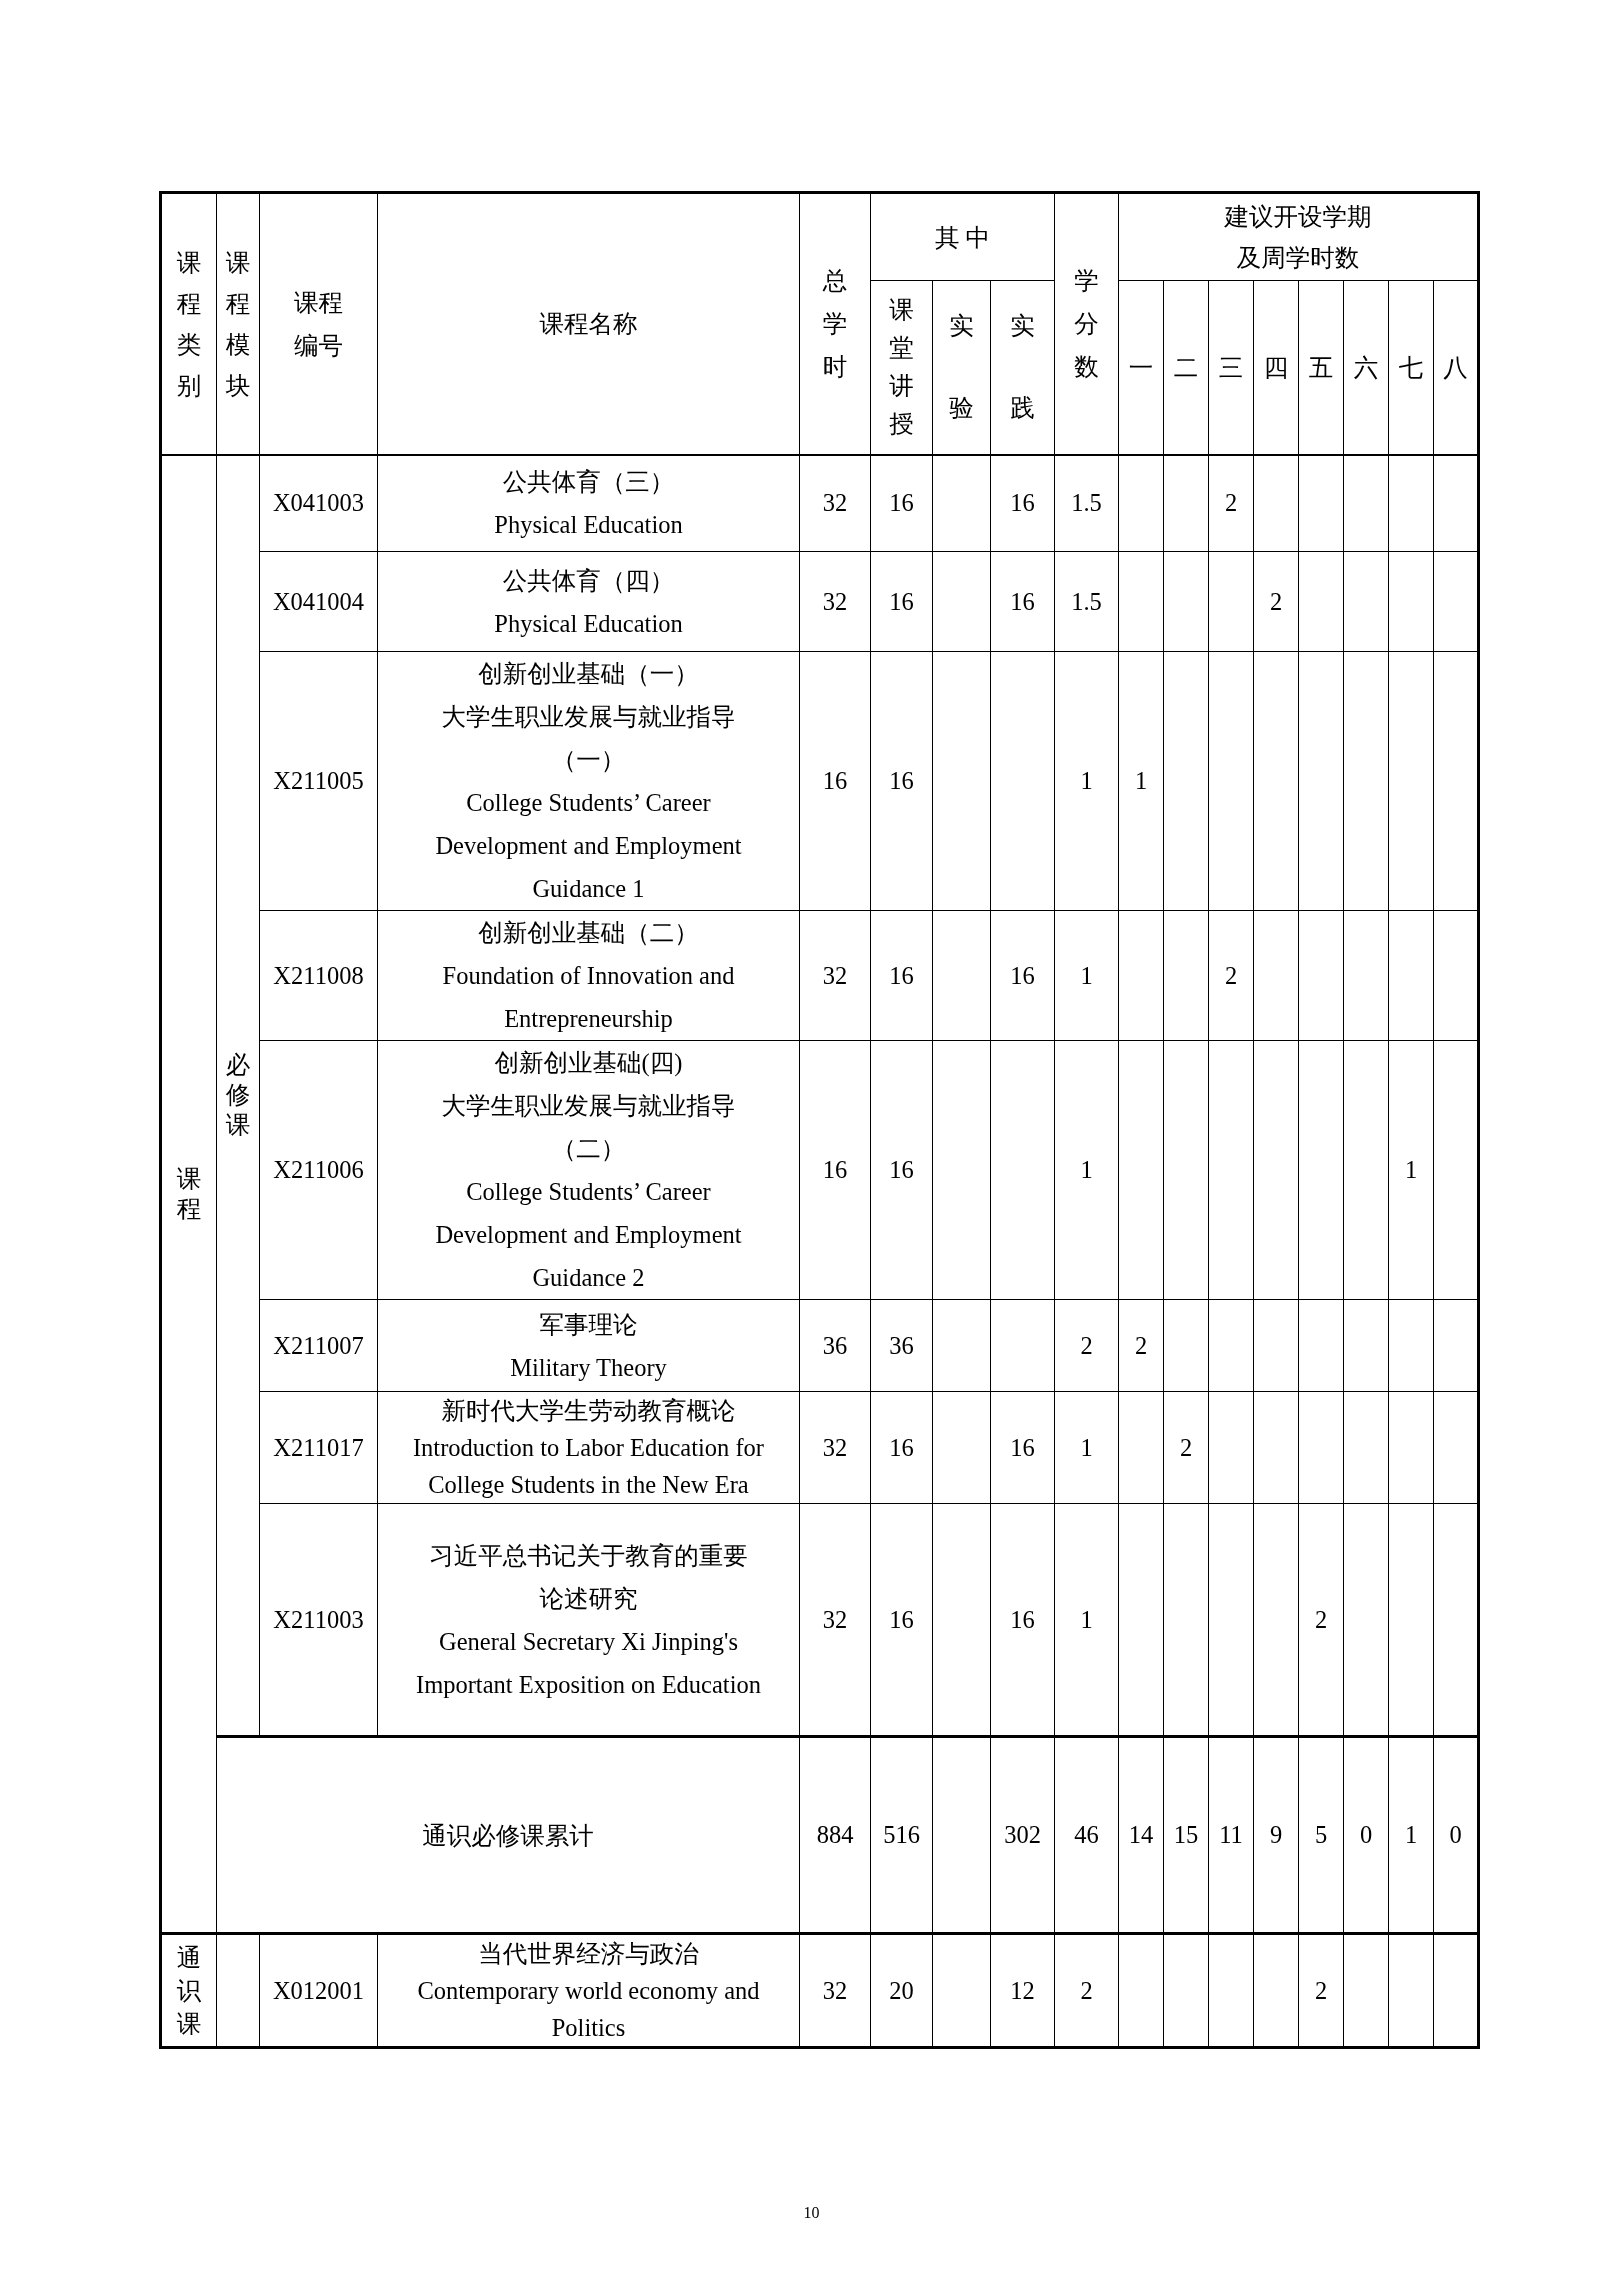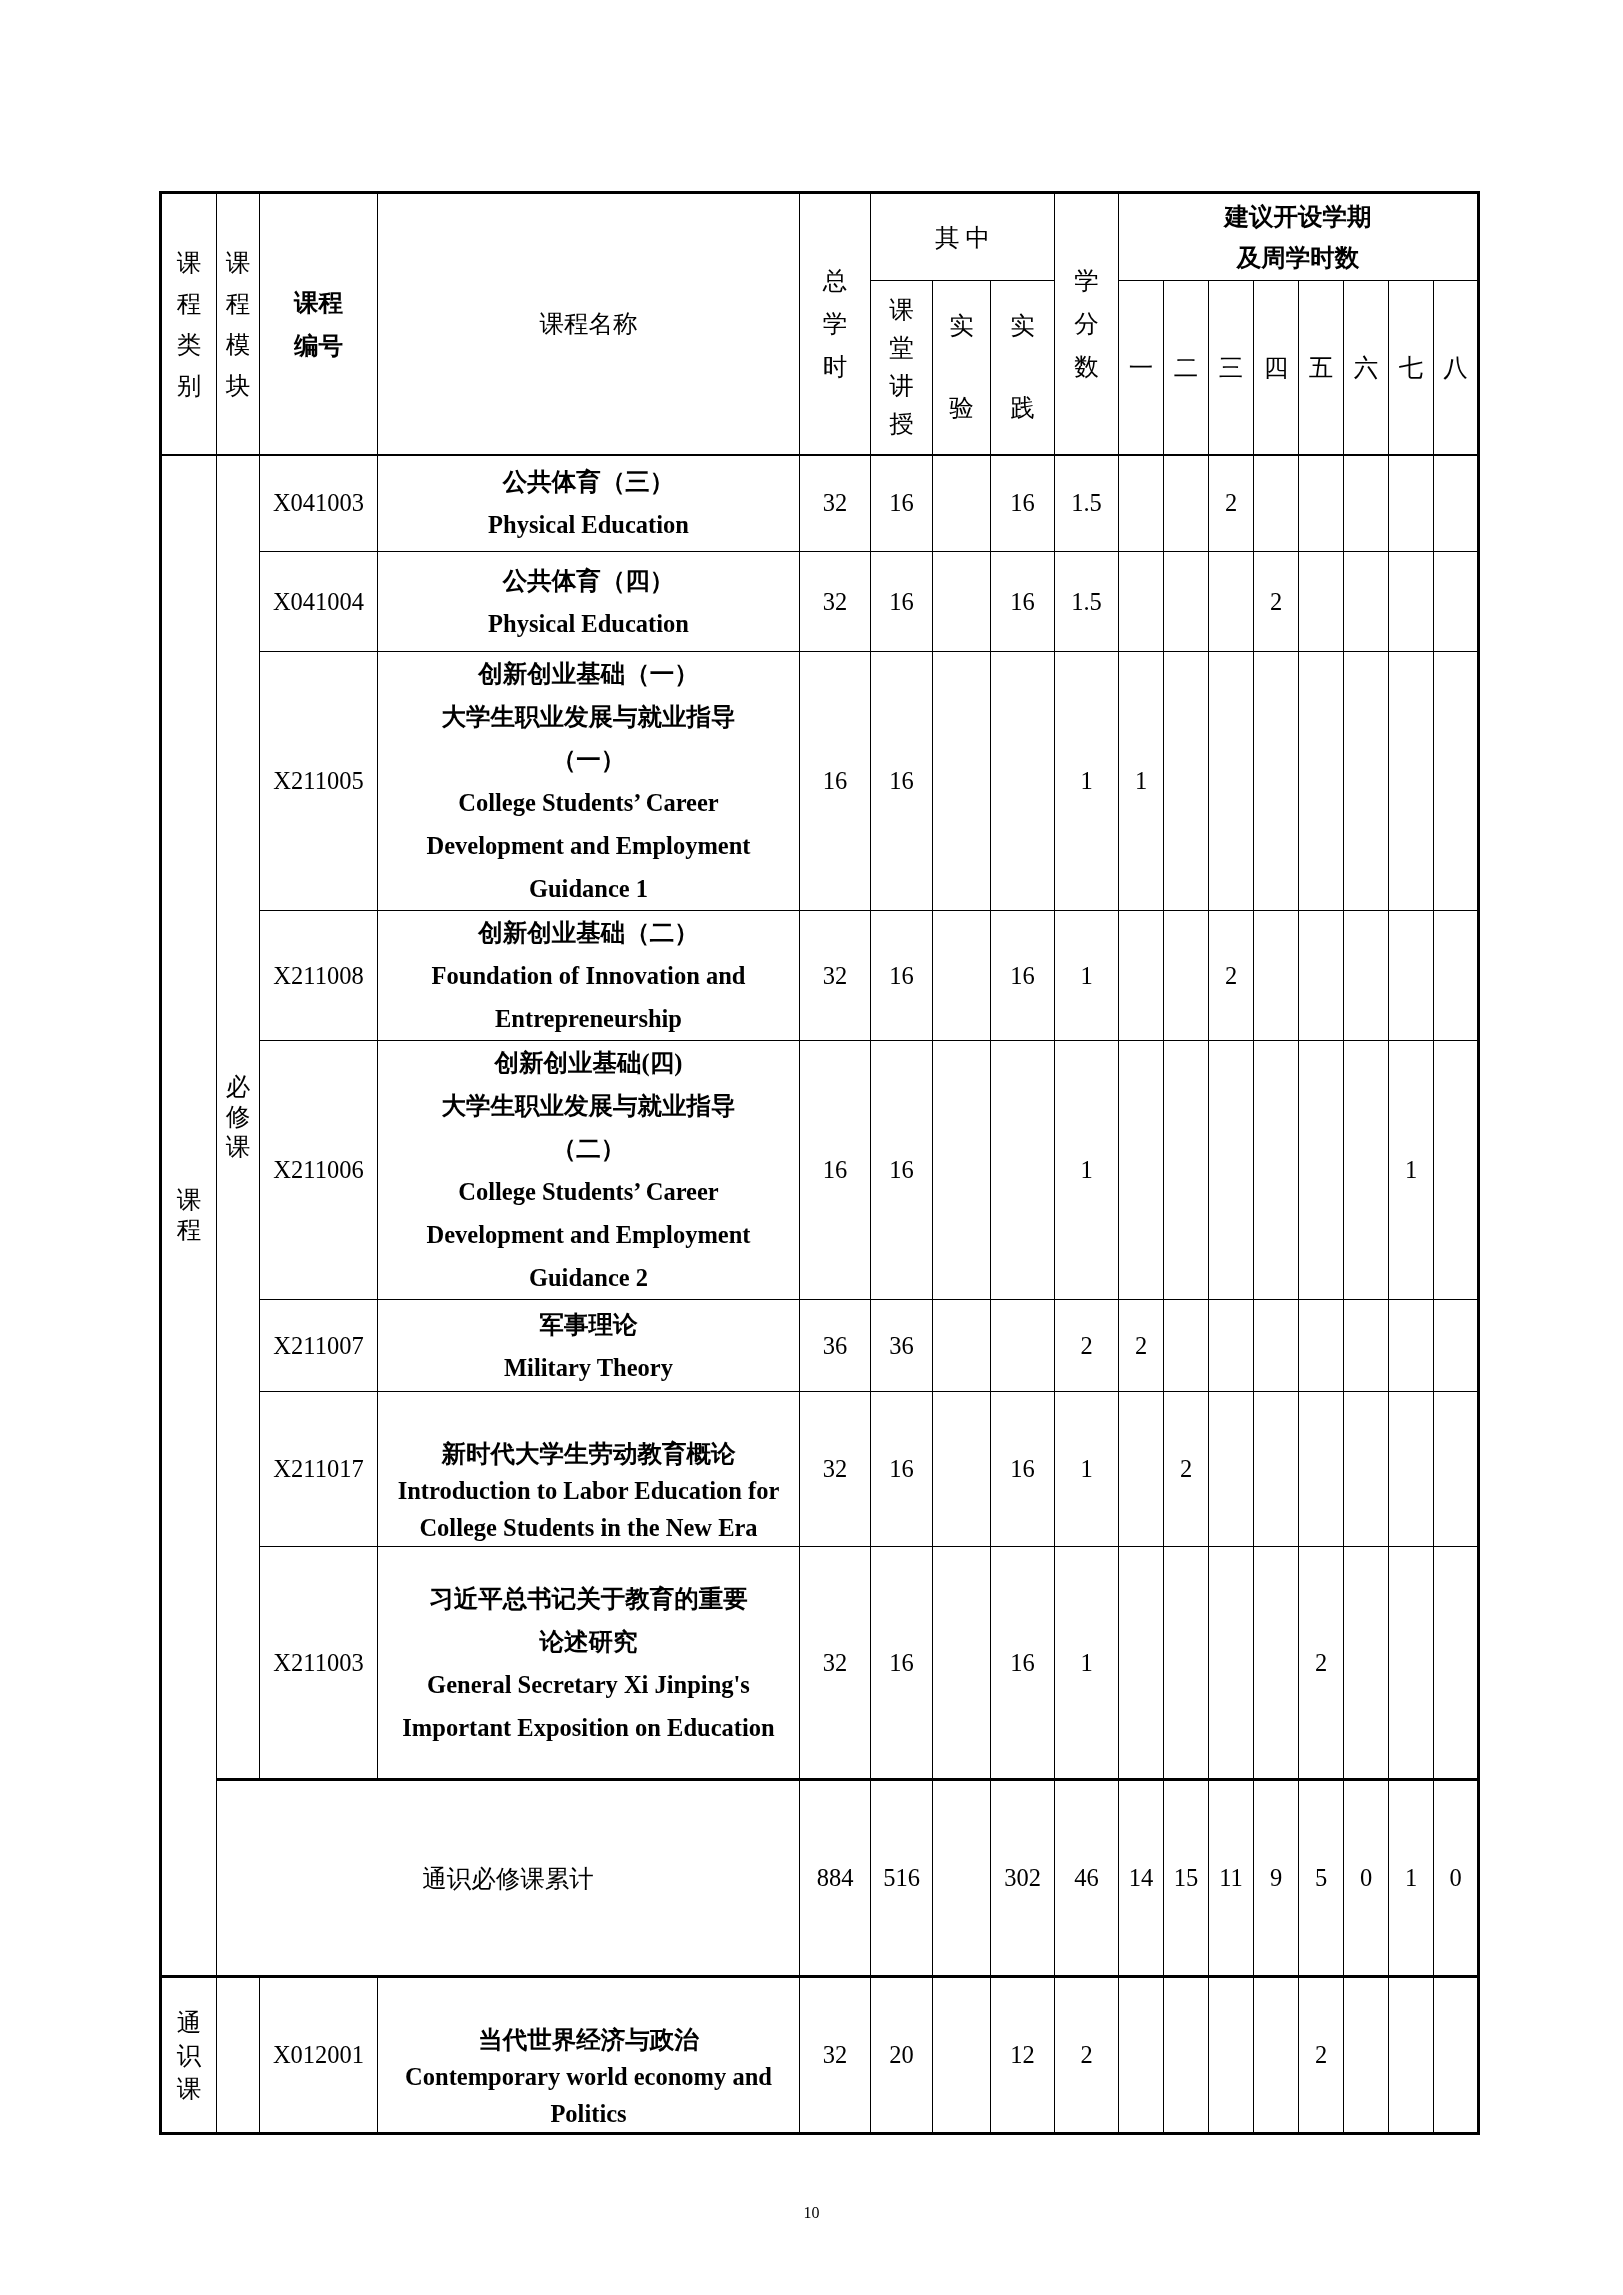--- a/index.html
+++ b/index.html
@@ -28,22 +28,22 @@
   }
   
   .vtext{width:1.15em;margin:0 auto;word-break:break-all;line-height:41px;}
   .lh52{line-height:43px;}
   .lh47{line-height:38px;}
   .lh100{line-height:82px;}
   .lh37{line-height:30px;}
   .lh40{line-height:33px;}
   td.vtop{vertical-align:top;padding-top:6.5px;margin-top:9px;}
   
-  .ml{white-space:pre-line;line-height:43px;font-weight:bold;}
-  .ml.tight{line-height:37px;margin-top:43px;}
+  .ml{white-space:pre-line;line-height:43px;}
+  .ml.tight{line-height:37px;}
   tr.thicktop td{border-top:3.3px solid #000;}
   tr.bodyfirst td{border-top:2.5px solid #000;}
   .pagenum{
     position:absolute;top:2204px;left:0;width:100%;
     text-align:center;font-size:16px;
   }
 </style>
 </head>
 <body>
 

